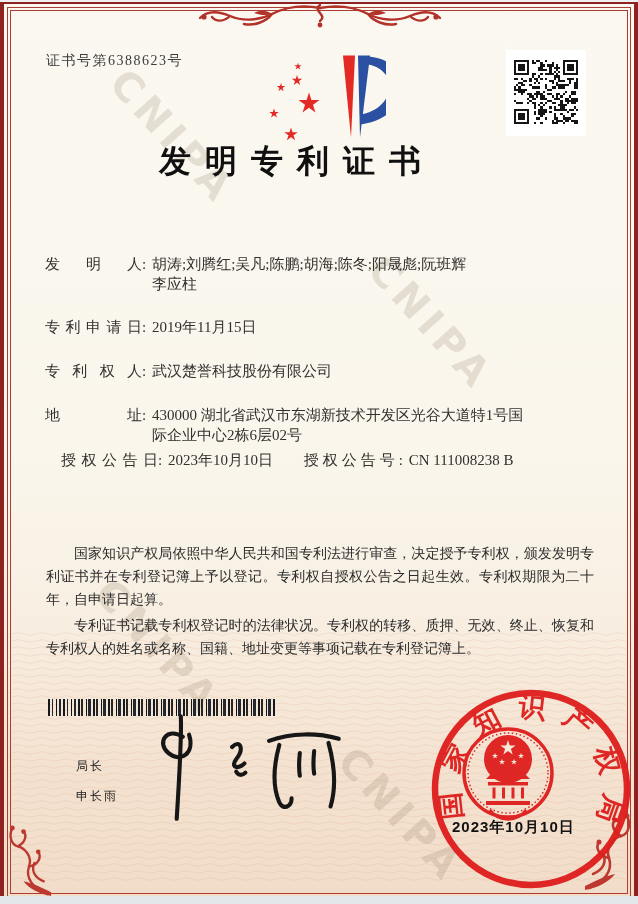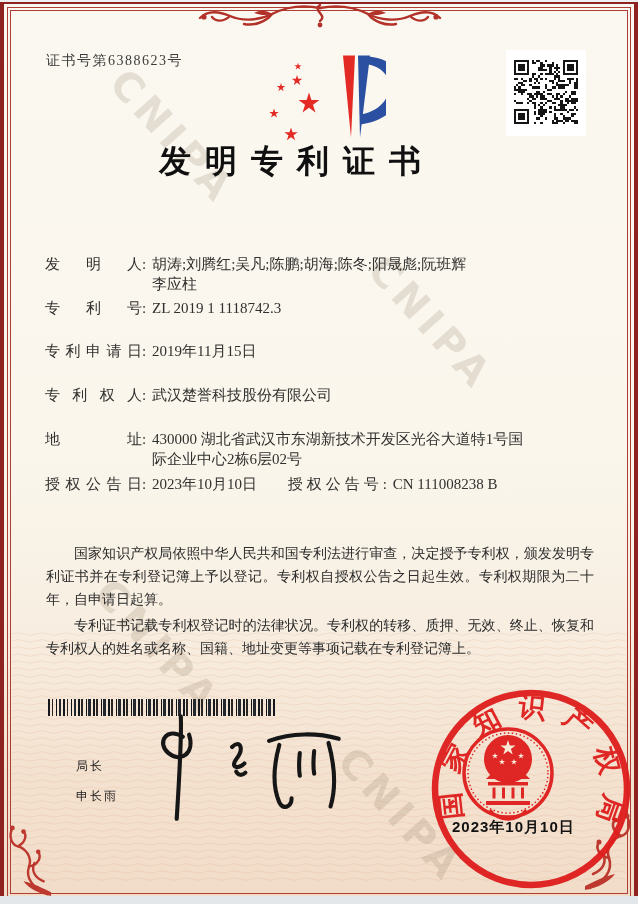--- a/index.html
+++ b/index.html
@@ -29,21 +29,21 @@
   
   .cert-no{left:46px;top:52px;font-size:14px;letter-spacing:1.5px;color:#3c3c3c;z-index:2;}
   .logo{left:256px;top:50px;z-index:2;}
   .qr-patch{left:506px;top:50px;width:80px;height:86px;background:#ffffff;z-index:2;}
   .qr-patch svg{display:block;margin:10px auto 0 auto;}
   .title{left:0;top:140px;width:580px;text-align:center;font-size:32px;font-weight:bold;
     letter-spacing:14px;text-indent:14px;color:#101010;z-index:2;}
   
   .fields{left:45px;top:228px;width:556px;font-size:15px;line-height:20px;color:#30302e;z-index:2;}
   .frow{margin:0;}
-  .m34{margin-top:26px;} .m4{margin-top:4px;} .m23{margin-top:23px;} .m24{margin-top:24px;} .m5{margin-top:5px;}
+  .m34{margin-top:26px;} .m4{margin-top:4px;} .m23{margin-top:23px;} .m24{margin-top:24px;} .m5{margin-top:5px;margin-left:16px;}
   .flabel{display:inline-block;vertical-align:top;width:97px;text-align:justify;text-align-last:justify;text-justify:inter-character;}
   .colon{display:inline-block;vertical-align:top;width:10px;}
   .fvalue{display:inline-block;vertical-align:top;width:372px;}
   .fvalue-short{display:inline-block;vertical-align:top;width:132px;}
   .fvalue-line2{margin-left:107px;}
   
   .paras{left:46px;top:542px;width:548px;font-size:14px;line-height:23px;
     text-align:justify;color:#2b2b2b;z-index:2;}
   .paras p{margin:0;text-indent:2em;}
   .paras p + p{margin-top:3px;}
@@ -180,23 +180,20 @@
     </svg>
   </div>
 
   <div class="abs title">发明专利证书</div>
 
   <div class="abs fields">
     <div class="frow m34">
       <span class="flabel">发明人</span><span class="colon">:</span><span class="fvalue">胡涛;刘腾红;吴凡;陈鹏;胡海;陈冬;阳晟彪;阮班辉</span>
       <div class="fvalue-line2">李应柱</div>
     </div>
-    <div class="frow m4">
-      <span class="flabel">专利号</span><span class="colon">:</span><span class="fvalue">ZL 2019 1 1118742.3</span>
-    </div>
     <div class="frow m23">
       <span class="flabel">专利申请日</span><span class="colon">:</span><span class="fvalue">2019年11月15日</span>
     </div>
     <div class="frow m24">
       <span class="flabel">专利权人</span><span class="colon">:</span><span class="fvalue">武汉楚誉科技股份有限公司</span>
     </div>
     <div class="frow m24">
       <span class="flabel">地址</span><span class="colon">:</span><span class="fvalue">430000 湖北省武汉市东湖新技术开发区光谷大道特1号国际企业中心2栋6层02号</span>
     </div>
     <div class="frow m5">

